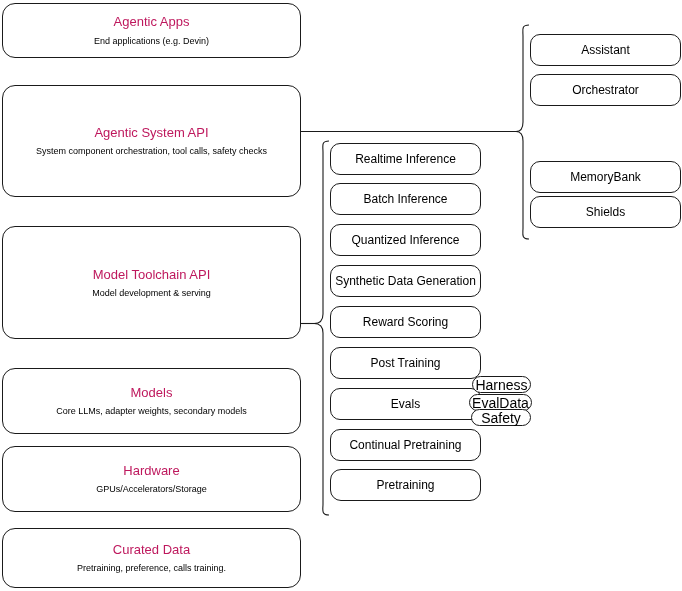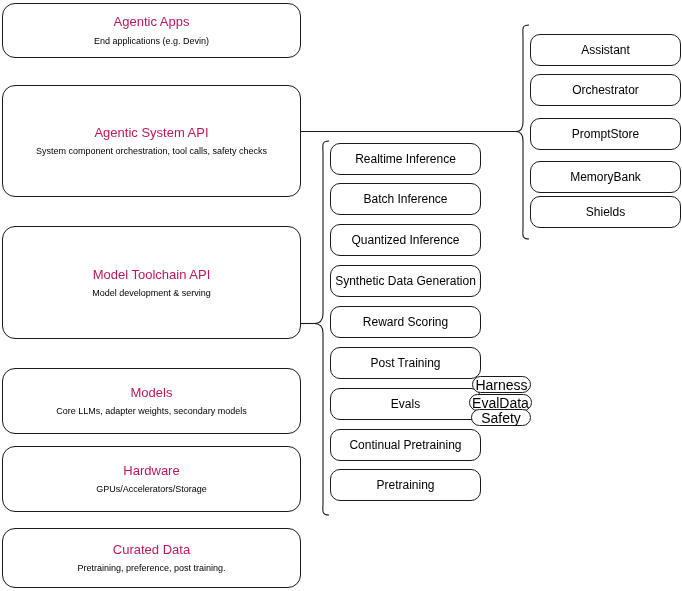--- a/index.html
+++ b/index.html
@@ -138,21 +138,21 @@
     <div class="subtitle">Core LLMs, adapter weights, secondary models</div>
   </div>
 
   <div class="node stack-node" style="top:446px; height:66px;">
     <div class="title">Hardware</div>
     <div class="subtitle">GPUs/Accelerators/Storage</div>
   </div>
 
   <div class="node stack-node" style="top:528px; height:60px;">
     <div class="title">Curated Data</div>
-    <div class="subtitle">Pretraining, preference, post training.</div>
+    <div class="subtitle">Pretraining, preference, calls training.</div>
   </div>
 
   <div class="connector" style="left:0; top:0; width:682px; height:591px;">
     <svg width="682" height="591" viewBox="0 0 682 591">
 
       <path d="M 301 131.5 L 516 131.5"></path>
 
       <path d="M 529 25
                C 521 25, 523 30, 523 36
                L 523 122
@@ -190,43 +190,40 @@
   </div>
   <div class="node leaf-node mid-node" style="top:347px;">
     <span>Post Training</span>
   </div>
   <div class="node leaf-node mid-node" style="top:388px;">
     <span>Evals</span>
   </div>
   <div class="node leaf-node mid-node" style="top:429px;">
     <span>Continual Pretraining</span>
   </div>
-  <div class="node leaf-node mid-node" style="top:469px;">
+  <div class="node leaf-node mid-node" style="top:469px;border-radius:11px;">
     <span>Pretraining</span>
   </div>
 
   <div class="badge" style="left:472px; top:376px; width:59px;">
     <span>Harness</span>
   </div>
   <div class="badge" style="left:469px; top:394px; width:63px;">
     <span>EvalData</span>
   </div>
   <div class="badge" style="left:471px; top:409px; width:60px;">
     <span>Safety</span>
   </div>
 
   <div class="node leaf-node right-node" style="top:34px;">
     <span>Assistant</span>
   </div>
   <div class="node leaf-node right-node" style="top:74px;">
     <span>Orchestrator</span>
   </div>
-  <div class="node leaf-node right-node" style="top:118px;">
-    <span>PromptStore</span>
-  </div>
   <div class="node leaf-node right-node" style="top:161px;">
     <span>MemoryBank</span>
   </div>
   <div class="node leaf-node right-node" style="top:196px;">
     <span>Shields</span>
   </div>
 
 </div>
 
 </body></html>

